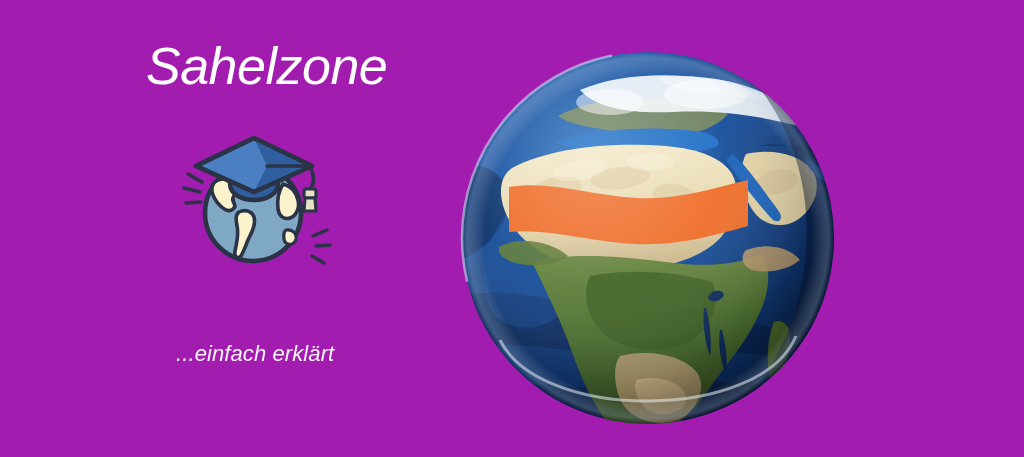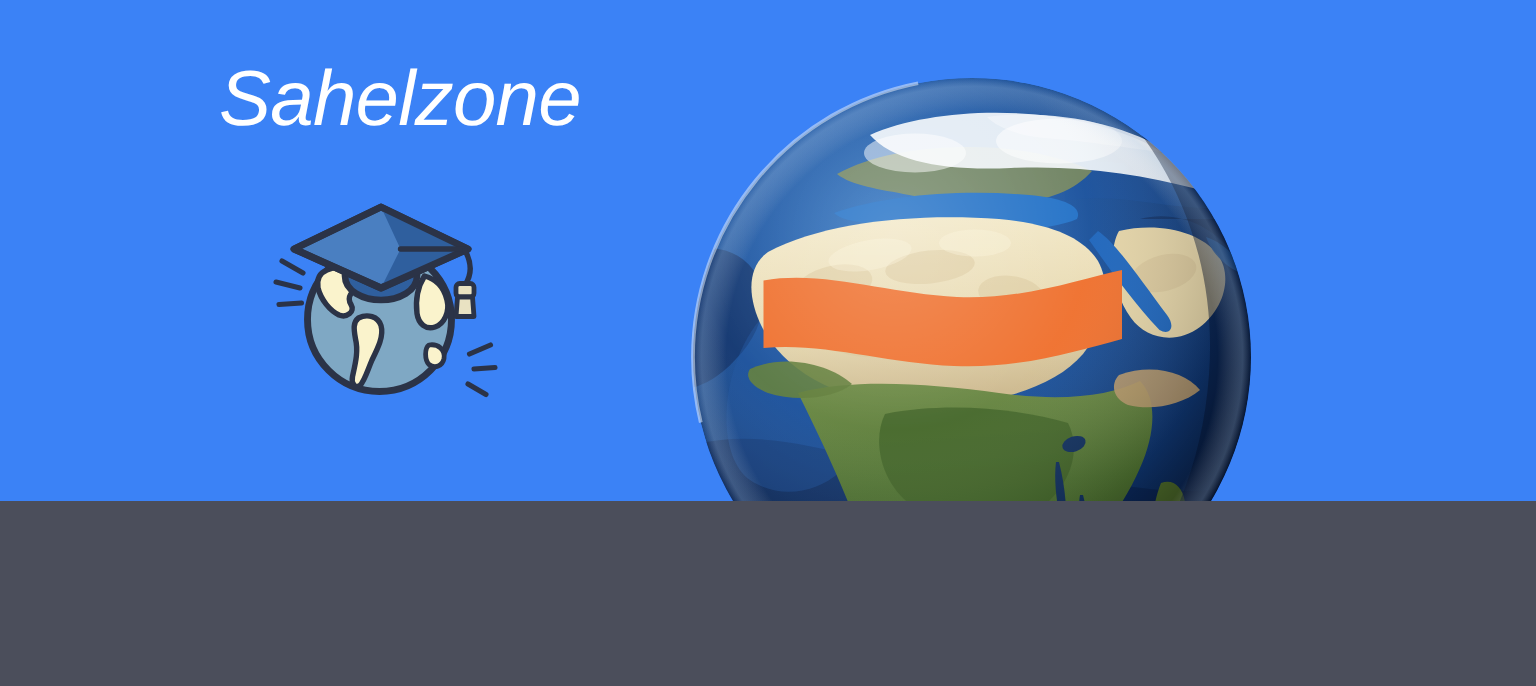--- a/index.html
+++ b/index.html
@@ -3,22 +3,22 @@
 <meta charset="utf-8">
 <style>
   html, body {
     margin: 0;
     padding: 0;
     background: #4b4e5b;
   }
   #stage {
     position: relative;
     width: 1024px;
-    height: 334px;
-    background: #3b82f6;
+    height: 457px;
+    background: #a21caf;
     overflow: hidden;
     font-family: "Liberation Sans", sans-serif;
   }
 
   
   #title {
     position: absolute;
     left: 146px;
     top: 38px;
     font-size: 52px;
@@ -112,20 +112,21 @@
         <line x1="85" y1="40" x2="128" y2="40" stroke="#2b3347" stroke-width="3.6" stroke-linecap="round"></line>
 
         <path d="M128 41 C 133 50, 132 58, 128 64" fill="none" stroke="#2b3347" stroke-width="3.6" stroke-linecap="round"></path>
 
         <rect x="122" y="63" width="12" height="9" rx="2.5" fill="#e9e2c2" stroke="#2b3347" stroke-width="3.2"></rect>
         <path d="M123 72 L122 85 L134 85 L133 72 Z" fill="#e9e2c2" stroke="#2b3347" stroke-width="3.2" stroke-linejoin="round"></path>
       </g>
     </svg>
   </div>
 
+  <div id="subtitle">...einfach erklärt</div>
 
   <div id="earth-wrap">
     <svg id="earth-svg" viewBox="0 0 376 376" width="376" height="376" xmlns="http://www.w3.org/2000/svg">
       <defs>
         <clipPath id="globeClip">
           <circle cx="188" cy="188" r="186"></circle>
         </clipPath>
 
         <radialGradient id="oceanGrad" cx="38%" cy="30%" r="85%">
           <stop offset="0%" stop-color="#2a74c4"></stop>

